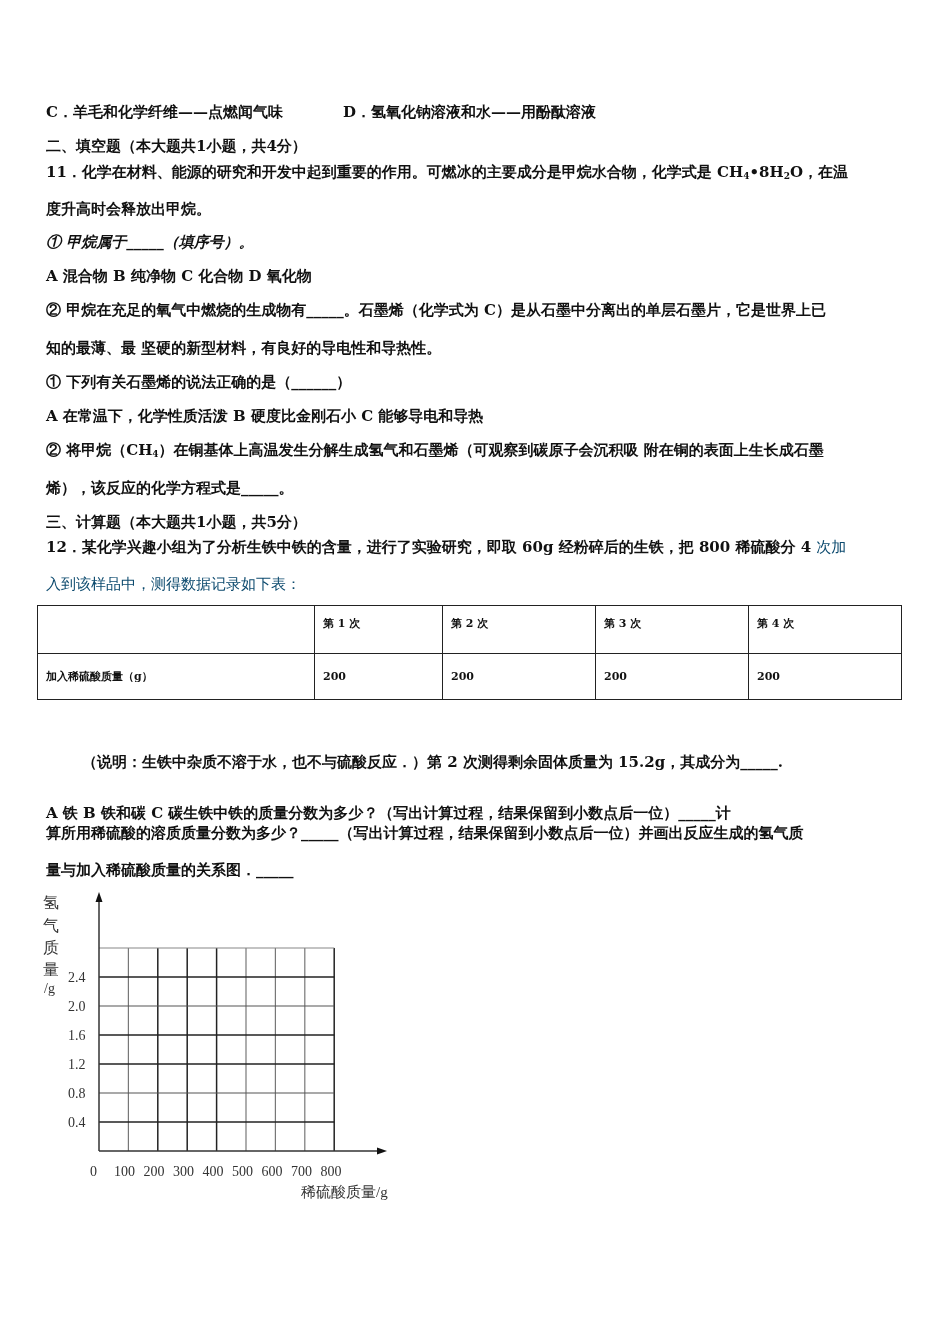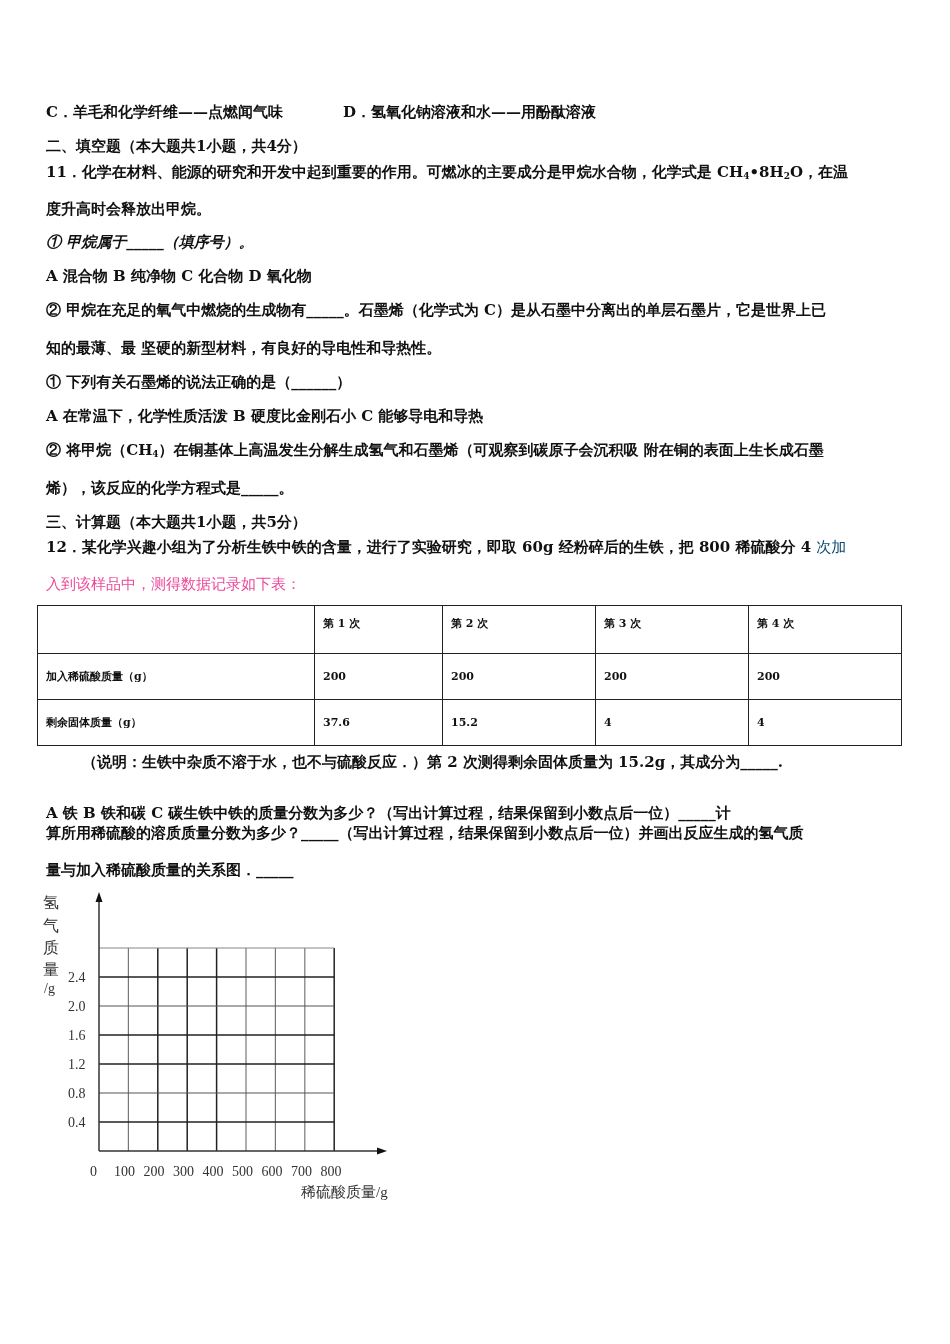--- a/index.html
+++ b/index.html
@@ -6,21 +6,21 @@
     body {
       width: 950px; height: 1344px; position: relative; overflow: hidden;
       font-family: "DejaVu Serif", "Liberation Serif", serif;
       color: #111;
     }
     .line {
       position: absolute; left: 46px; white-space: nowrap;
       font-size: 15px; font-weight: bold; letter-spacing: 0px;
       line-height: 20px;
     }
-    .line.light { font-weight: normal; color: #ec4899; }
+    .line.light { font-weight: normal; color: #0c4a6e; }
     .light-tail { font-weight: normal; color: #0c4a6e; }
     .gap { display: inline-block; }
     sub { font-size: 9px; vertical-align: -2px; }
 
     
     .tbl {
       position: absolute; left: 37px; top: 605px;
       border-collapse: collapse; font-size: 11px; font-weight: bold;
     }
     .tbl td {
@@ -82,27 +82,20 @@
     <td class="c3">第 3 次</td>
     <td class="c4">第 4 次</td>
   </tr>
   <tr>
     <td class="c0">加入稀硫酸质量（g）</td>
     <td class="c1">200</td>
     <td class="c2">200</td>
     <td class="c3">200</td>
     <td class="c4">200</td>
   </tr>
-  <tr>
-    <td class="c0">剩余固体质量（g）</td>
-    <td class="c1">37.6</td>
-    <td class="c2">15.2</td>
-    <td class="c3">4</td>
-    <td class="c4">4</td>
-  </tr>
 </tbody>
   </table>
 
 <div class="line" style="top:752px;margin-left:36px;">（说明：生铁中杂质不溶于水，也不与硫酸反应．）第 2 次测得剩余固体质量为 15.2g，其成分为_____.</div>
 
 <div class="line" style="top:787px;margin-top:16px;">A    铁       B    铁和碳        C    碳生铁中铁的质量分数为多少？（写出计算过程，结果保留到小数点后一位）_____计</div>
 
 <div class="line" style="top:823px;">算所用稀硫酸的溶质质量分数为多少？_____（写出计算过程，结果保留到小数点后一位）并画出反应生成的氢气质</div>
 
 <div class="line" style="top:860px;">量与加入稀硫酸质量的关系图．_____</div>

